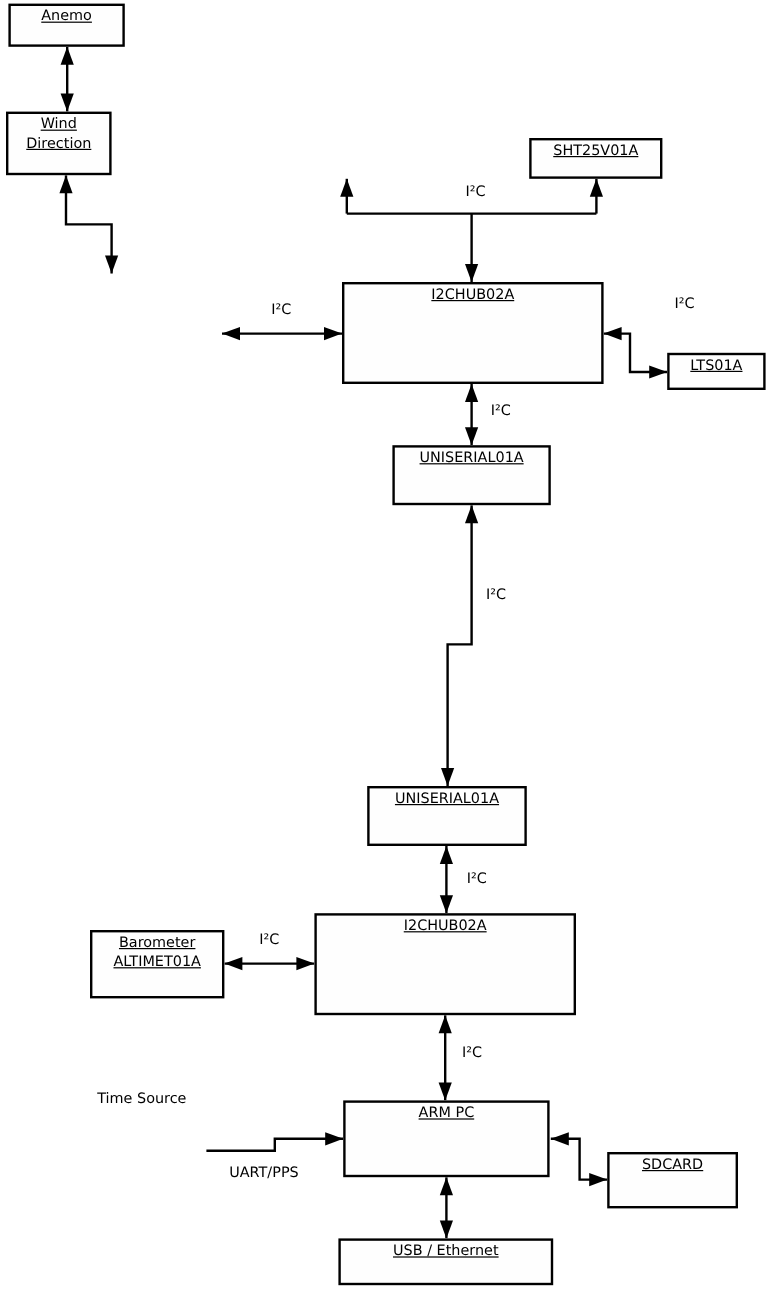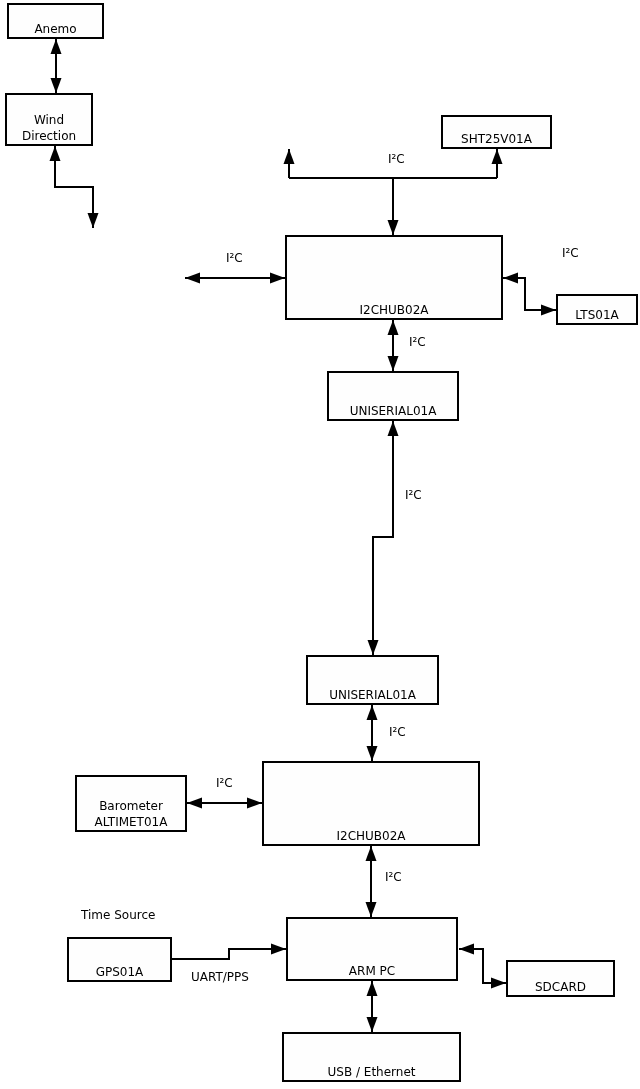--- a/index.html
+++ b/index.html
@@ -33,25 +33,26 @@
     stroke: none;
   }
   .node {
     position: absolute;
     box-sizing: border-box;
     border: 2px solid #000000;
     background: #fefefe;
     display: flex;
     flex-direction: column;
     align-items: center;
-    justify-content: flex-end;
+    justify-content: flex-start;
     text-align: center;
     font-size: 12px;
     line-height: 1.35;
     white-space: nowrap;
+    text-decoration: underline;
   }
   .edge-label {
     position: absolute;
     font-size: 12px;
     line-height: 1.1;
     white-space: nowrap;
   }
 </style>
 </head>
 <body>
@@ -175,33 +176,30 @@
 
   <div class="node" style="left:75px; top:775px; width:112px; height:57px;">
     <span>Barometer</span>
     <span>ALTIMET01A</span>
   </div>
 
   <div class="node" style="left:262px; top:761px; width:218px; height:85px;">
     <span>I2CHUB02A</span>
   </div>
 
-  <div class="node" style="left:67px; top:937px; width:105px; height:45px;">
-    <span>GPS01A</span>
-  </div>
 
   <div class="node" style="left:286px; top:917px; width:172px; height:64px;">
     <span>ARM PC</span>
   </div>
 
-  <div class="node" style="left:506px; top:960px; width:109px; height:37px;">
+  <div class="node" style="left:506px; top:960px; width:109px; height:47px;">
     <span>SDCARD</span>
   </div>
 
-  <div class="node" style="left:282px; top:1032px; width:179px; height:50px;">
+  <div class="node" style="left:282px; top:1032px; width:179px; height:39px;">
     <span>USB / Ethernet</span>
   </div>
 
   <div class="edge-label" style="left:388px; top:153px;">I²C</div>
 
   <div class="edge-label" style="left:226px; top:252px;">I²C</div>
 
   <div class="edge-label" style="left:562px; top:247px;">I²C</div>
 
   <div class="edge-label" style="left:409px; top:336px;">I²C</div>

